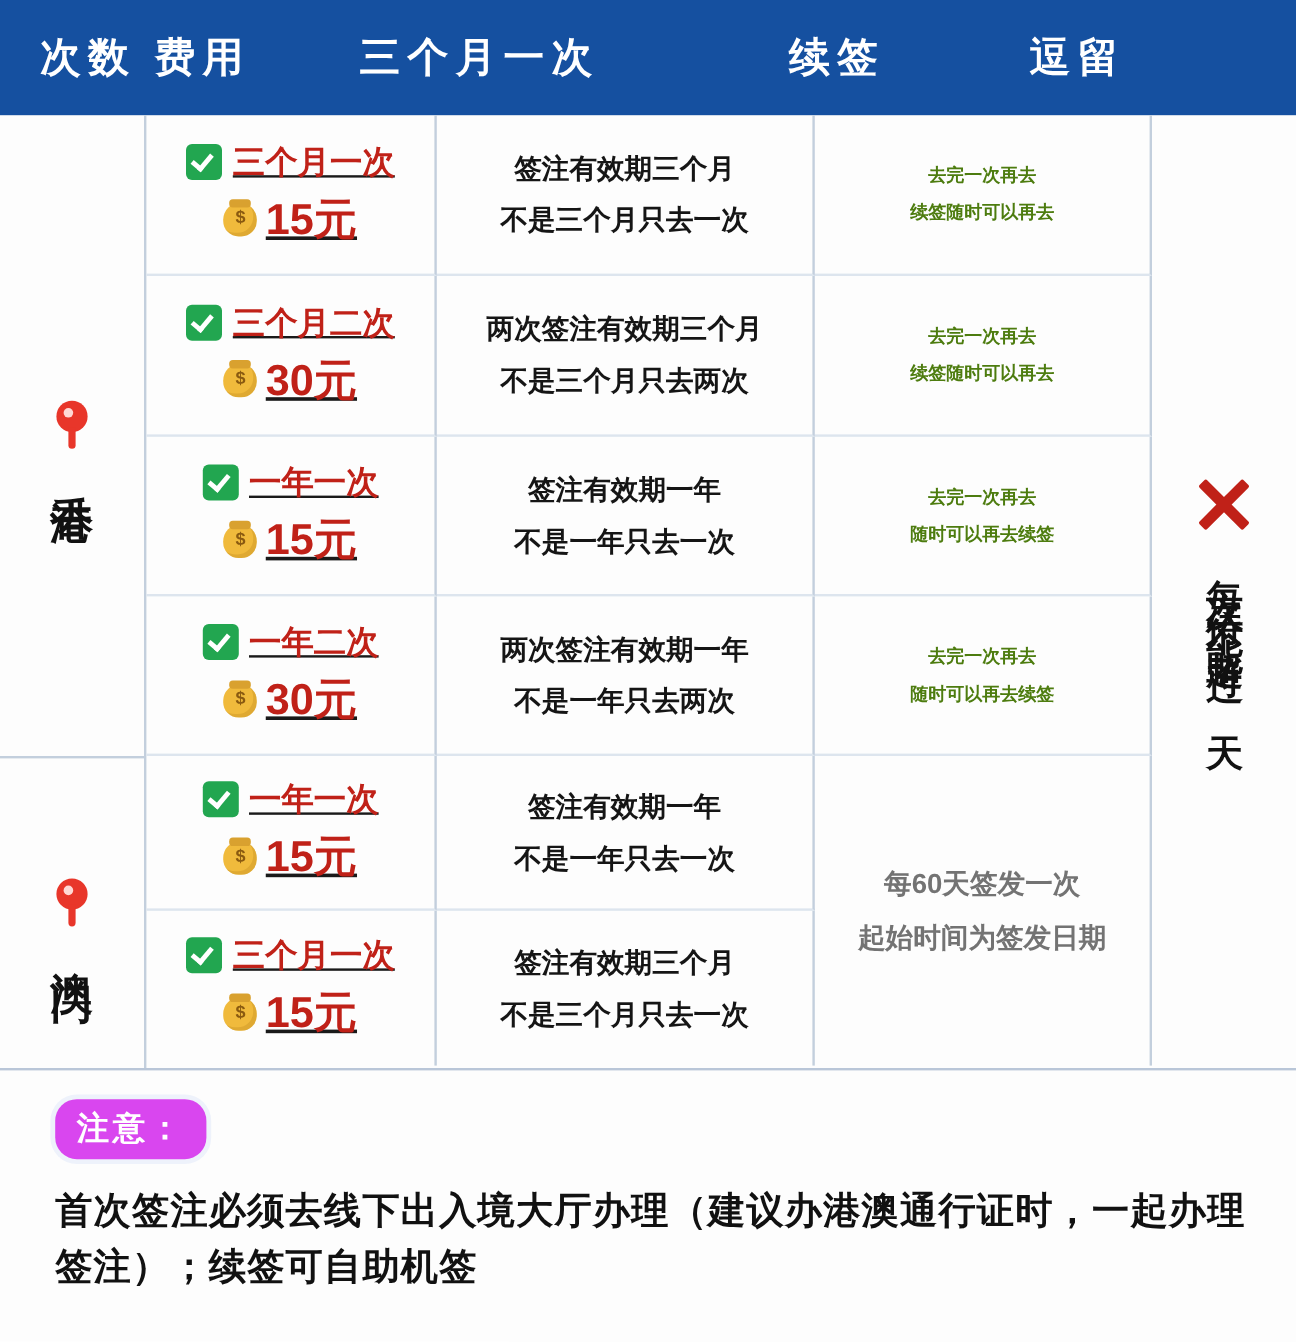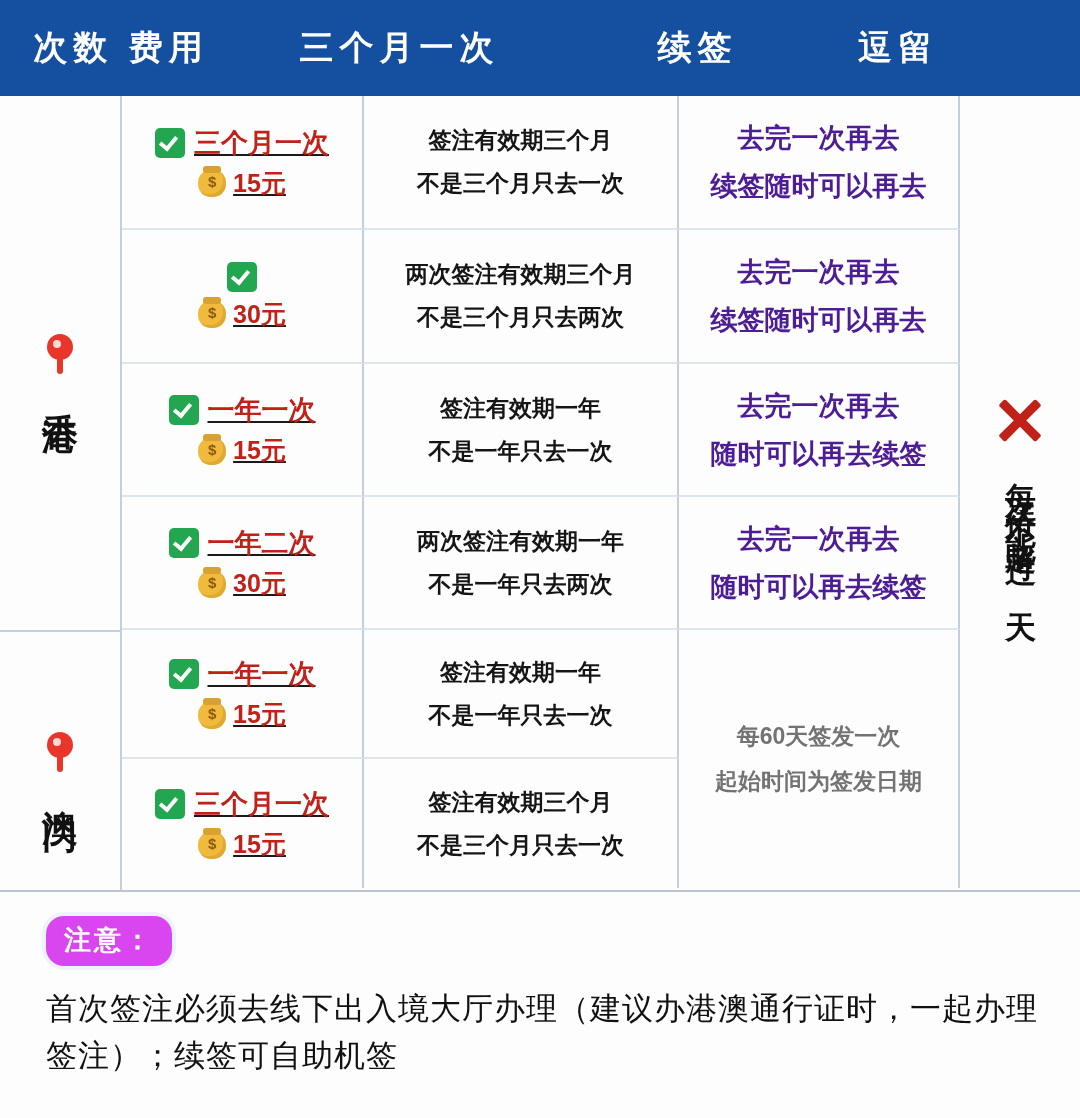--- a/index.html
+++ b/index.html
@@ -175,21 +175,21 @@
     content: "$";
     position: absolute;
     left: 0; right: 0; top: 5px;
     text-align: center;
     font-size: 15px;
     font-weight: bold;
     color: #8a5a10;
     line-height: 1;
   }
   .cellcount .feelbl {
-    font-size: 25px;
+    font-size: 36px;
     font-weight: bold;
     color: #c02118;
     white-space: nowrap;
   }
 
   .celltype {
     width: 315px;
     box-sizing: border-box;
     border-right: 2px solid #c3cfdd;
     border-bottom: 2px solid #dde5ee;
@@ -213,23 +213,23 @@
     border-right: 2px solid #c3cfdd;
     border-bottom: 2px solid #dde5ee;
     display: flex;
     flex-direction: column;
     align-items: center;
     justify-content: center;
     gap: 12px;
     padding: 6px 4px;
   }
   .cellrenew div {
-    font-size: 27px;
-    font-weight: bold;
-    color: #4c1d95;
+    font-size: 15px;
+    font-weight: bold;
+    color: #4d7c0f;
     white-space: nowrap;
   }
   .nobottom { border-bottom: none !important; }
 
   
   .mogroup { display: flex; }
   .mo-left { display: flex; flex-direction: column; }
   .mo-renew {
     width: 281px;
     box-sizing: border-box;
@@ -295,21 +295,21 @@
     font-size: 27px;
     font-weight: bold;
     letter-spacing: 3px;
     padding: 6px 18px 8px 18px;
     border-radius: 18px;
     box-shadow: 0 0 0 4px #eef2fb;
   }
   .notebody {
     margin-top: 20px;
     font-size: 31px;
-    font-weight: normal;
+    font-weight: bold;
     line-height: 1.5;
     color: #111;
     letter-spacing: 1px;
   }
 </style>
 </head>
 <body>
 
 <div class="page">
 
@@ -359,20 +359,21 @@
         <div class="cellrenew">
           <div>去完一次再去</div>
           <div>续签随时可以再去</div>
         </div>
       </div>
 
       <div class="rowgroup" style="height:134px;">
         <div class="cellcount">
           <div class="line1">
             <span class="tick"></span>
+            <span class="countlbl">三个月二次</span>
           </div>
           <div class="line2">
             <span class="moneybag"></span>
             <span class="feelbl">30元</span>
           </div>
         </div>
         <div class="celltype">
           <div>两次签注有效期三个月</div>
           <div>不是三个月只去两次</div>
         </div>

